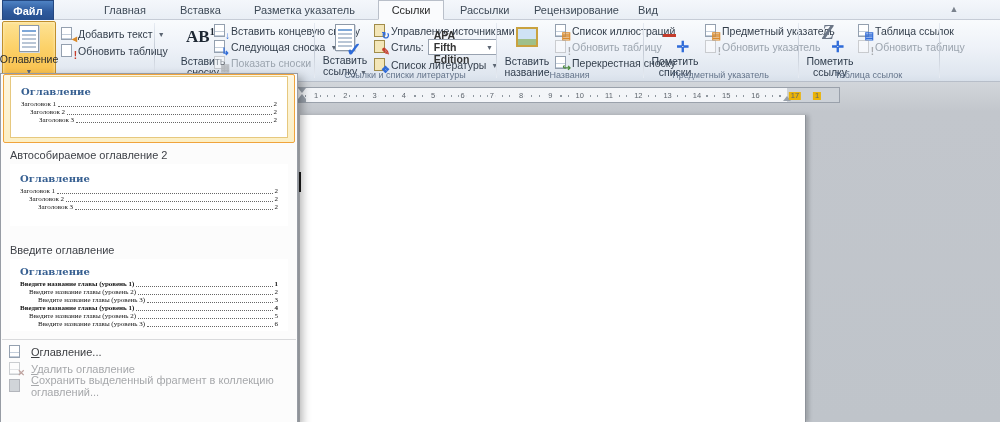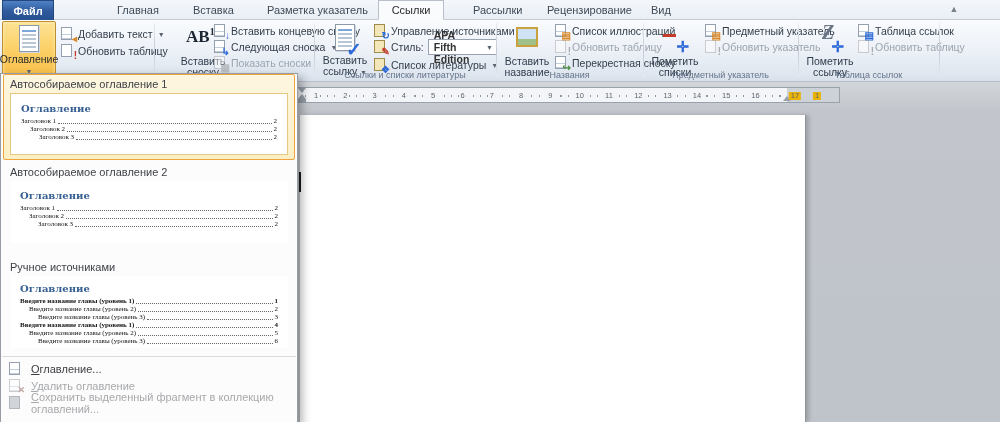--- a/index.html
+++ b/index.html
@@ -4,21 +4,21 @@
 <style>
   * { margin:0; padding:0; box-sizing:border-box; }
   html,body { width:1000px; height:422px; overflow:hidden; }
   body { font-family:"Liberation Sans", sans-serif; }
   #app { position:relative; width:1000px; height:422px; background:#bfc4ca; overflow:hidden; }
 
   
   .tabbar { position:absolute; left:0; top:0; width:1000px; height:20px;
             background:linear-gradient(#f4f7fb,#e9eef5); border-bottom:1px solid #c6ccd6; z-index:5; }
   .tab { position:absolute; top:0; height:20px; display:flex; align-items:center; justify-content:center;
-         font-size:11px; color:#3e4a57; padding:0 21px; cursor:default; }
+         font-size:11px; color:#3e4a57; padding:0 8px; cursor:default; }
   .tab-file { left:2px; width:52px; background:linear-gradient(#4e82c4,#2e5a9d 55%,#274f8e);
               color:#fff; font-weight:bold; border:1px solid #24477f; border-bottom:none; }
   .tab-active { background:#fafbfd; border:1px solid #b9bfc9; border-bottom:1px solid #fafbfd; color:#2b2b2b; }
   .min-ribbon { position:absolute; right:38px; top:3px; width:16px; height:13px; color:#7a828c;
                 font-size:9px; text-align:center; line-height:12px; }
 
   
   .ribbon { position:absolute; left:0; top:20px; width:1000px; height:62px;
             background:linear-gradient(#f9fbfd,#eef2f8 45%,#dfe6ef 90%,#d8e0ea);
             border-bottom:1px solid #b7bec9; z-index:4; }
@@ -360,21 +360,20 @@
         </span>
       <span class="indent-right"></span>
     </div>
     <div class="page"></div>
     <div class="caret"></div>
   </div>
 
   <div class="dropdown">
 
     <div class="gitem selected">
-      <div class="gtitle">Автособираемое оглавление 1</div>
       <div class="gpreview" style="height:62px;">
         <div class="toc-head">Оглавление</div>
         <div class="toc-row">
             <span>Заголовок 1</span>
             <span class="leader"></span>
             <span class="pg-num">2</span>
           </div>
         <div class="toc-row lv2">
             <span>Заголовок 2</span>
             <span class="leader"></span>
@@ -404,21 +403,21 @@
           </div>
         <div class="toc-row lv3">
             <span>Заголовок 3</span>
             <span class="leader"></span>
             <span class="pg-num">2</span>
           </div>
       </div>
     </div>
 
     <div class="gitem" style="margin-top:9px;">
-      <div class="gtitle">Ручное источниками</div>
+      <div class="gtitle">Введите оглавление</div>
       <div class="gpreview" style="height:72px; padding-top:7px;">
         <div class="toc-head">Оглавление</div>
         <div class="toc-row b">
             <span>Введите название главы (уровень 1)</span>
             <span class="leader"></span>
             <span class="pg-num">1</span>
           </div>
         <div class="toc-row lv2">
             <span>Введите название главы (уровень 2)</span>
             <span class="leader"></span>

